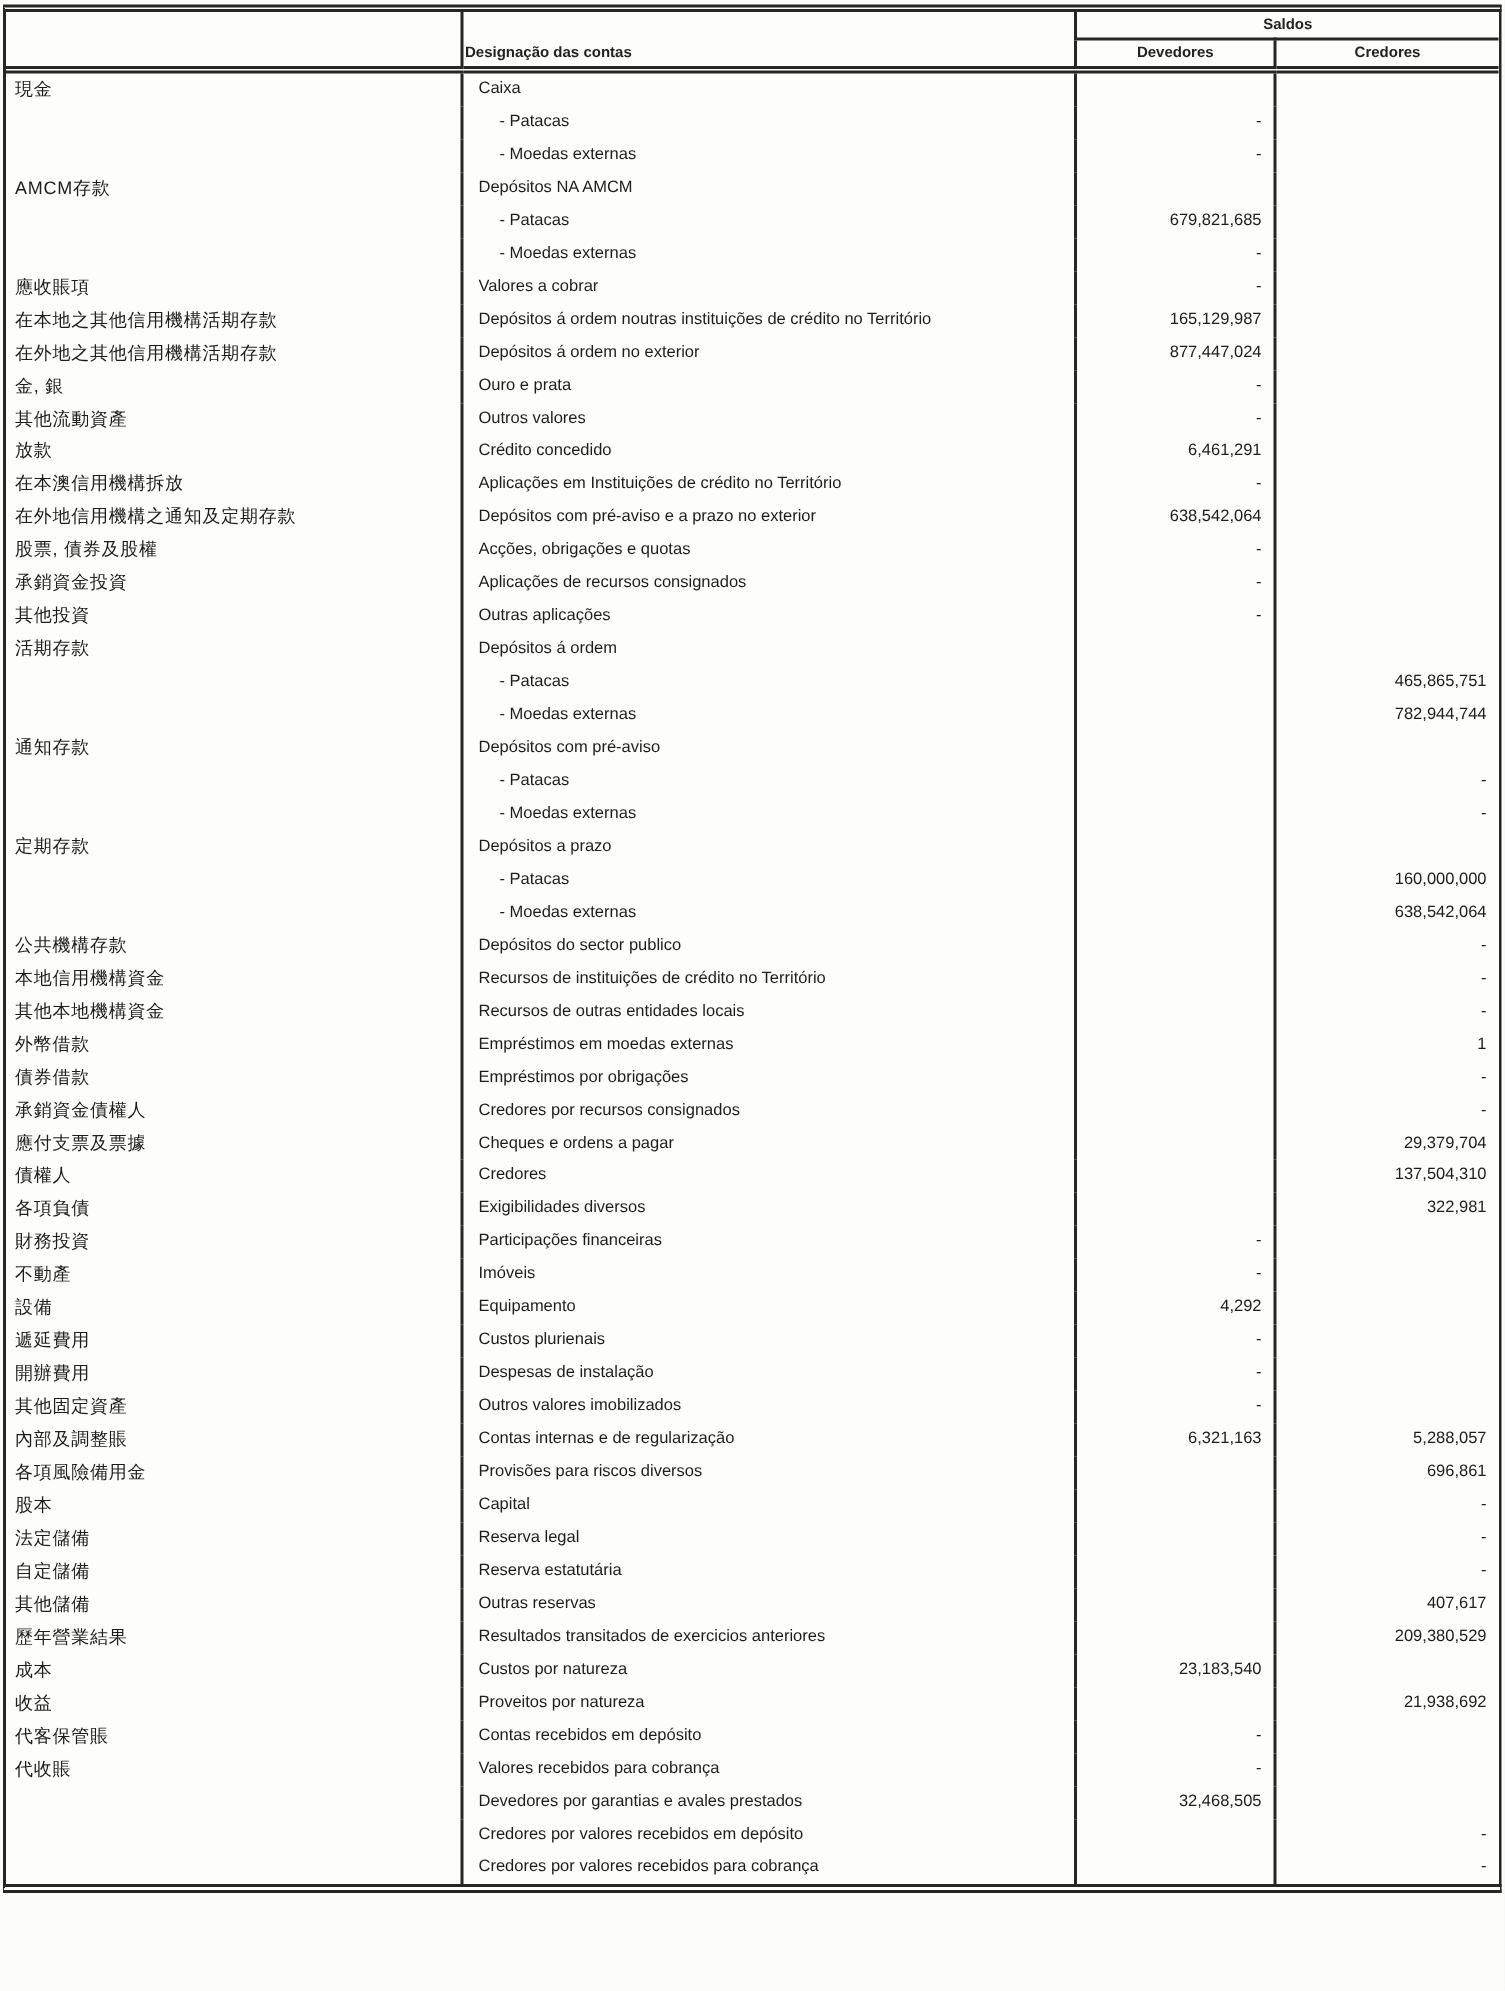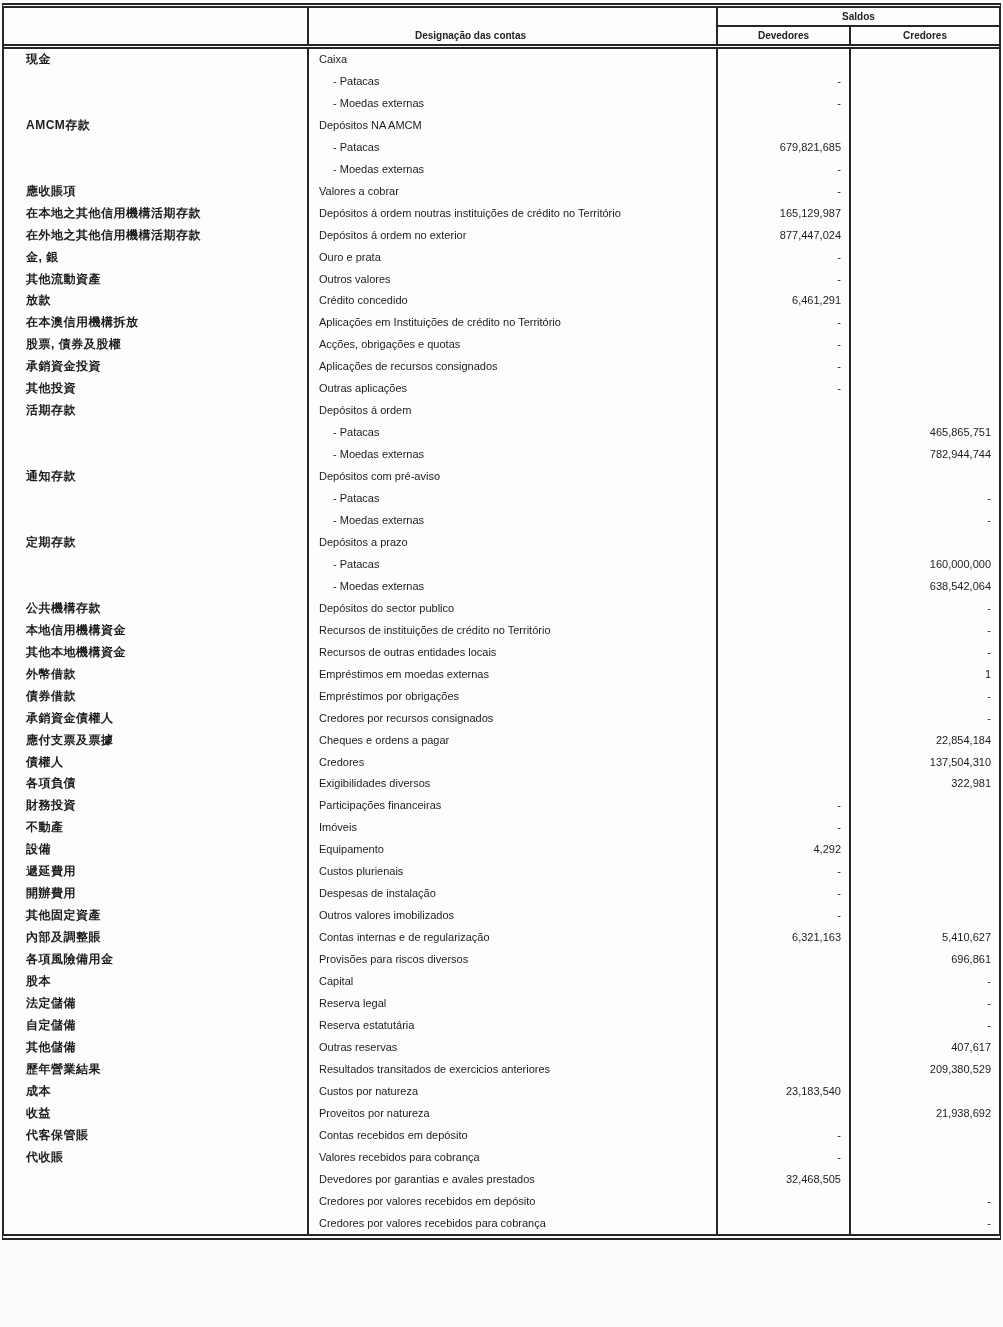--- a/index.html
+++ b/index.html
@@ -47,33 +47,33 @@
 
   
   thead th {
     font-size: 10px;
     font-weight: 700;
     color: #222;
   }
   tr.h1 th { height: 15px; }
   tr.h1 .saldos { border-bottom: 2px solid #262626; text-align: center; }
   tr.h2 th { height: 15px; border-bottom: 5px double #262626; }
-  tr.h2 .designacao { text-align: center; padding-right: 85px; }
+  tr.h2 .designacao { text-align: left; padding-right: 85px; }
   tr.h2 .dev-h, tr.h2 .cred-h { text-align: center; }
 
   
   tbody td {
     height: 19.95px;
     font-size: 11px;
     line-height: 19.95px;
   }
   td.cn {
-    padding-left: 22px;
+    padding-left: 6px;
     font-size: 12px;
-    font-weight: 700;
+    font-weight: 400;
     letter-spacing: 0.5px;
   }
   td.pt { padding-left: 10px; }
   td.pt.sub { padding-left: 24px; }
   td.num {
     text-align: right;
     padding-right: 8px;
     font-variant-numeric: tabular-nums;
   }
 </style>
@@ -187,20 +187,26 @@
     <td class="num cred"></td>
   </tr>
 
   <tr>
     <td class="vb cn">在本澳信用機構拆放</td>
     <td class="vb pt">Aplicações em Instituições de crédito no Território</td>
     <td class="vb num dev">-</td>
     <td class="num cred"></td>
   </tr>
 
+  <tr>
+    <td class="vb cn">在外地信用機構之通知及定期存款</td>
+    <td class="vb pt">Depósitos com pré-aviso e a prazo no exterior</td>
+    <td class="vb num dev">638,542,064</td>
+    <td class="num cred"></td>
+  </tr>
 
   <tr>
     <td class="vb cn">股票, 債券及股權</td>
     <td class="vb pt">Acções, obrigações e quotas</td>
     <td class="vb num dev">-</td>
     <td class="num cred"></td>
   </tr>
 
   <tr>
     <td class="vb cn">承銷資金投資</td>
@@ -319,21 +325,21 @@
     <td class="vb cn">承銷資金債權人</td>
     <td class="vb pt">Credores por recursos consignados</td>
     <td class="vb num dev"></td>
     <td class="num cred">-</td>
   </tr>
 
   <tr>
     <td class="vb cn">應付支票及票據</td>
     <td class="vb pt">Cheques e ordens a pagar</td>
     <td class="vb num dev"></td>
-    <td class="num cred">22,854,184</td>
+    <td class="num cred">29,379,704</td>
   </tr>
 
   <tr>
     <td class="vb cn">債權人</td>
     <td class="vb pt">Credores</td>
     <td class="vb num dev"></td>
     <td class="num cred">137,504,310</td>
   </tr>
 
   <tr>
@@ -383,21 +389,21 @@
     <td class="vb cn">其他固定資產</td>
     <td class="vb pt">Outros valores imobilizados</td>
     <td class="vb num dev">-</td>
     <td class="num cred"></td>
   </tr>
 
   <tr>
     <td class="vb cn">內部及調整賬</td>
     <td class="vb pt">Contas internas e de regularização</td>
     <td class="vb num dev">6,321,163</td>
-    <td class="num cred">5,410,627</td>
+    <td class="num cred">5,288,057</td>
   </tr>
 
   <tr>
     <td class="vb cn">各項風險備用金</td>
     <td class="vb pt">Provisões para riscos diversos</td>
     <td class="vb num dev"></td>
     <td class="num cred">696,861</td>
   </tr>
 
   <tr>

